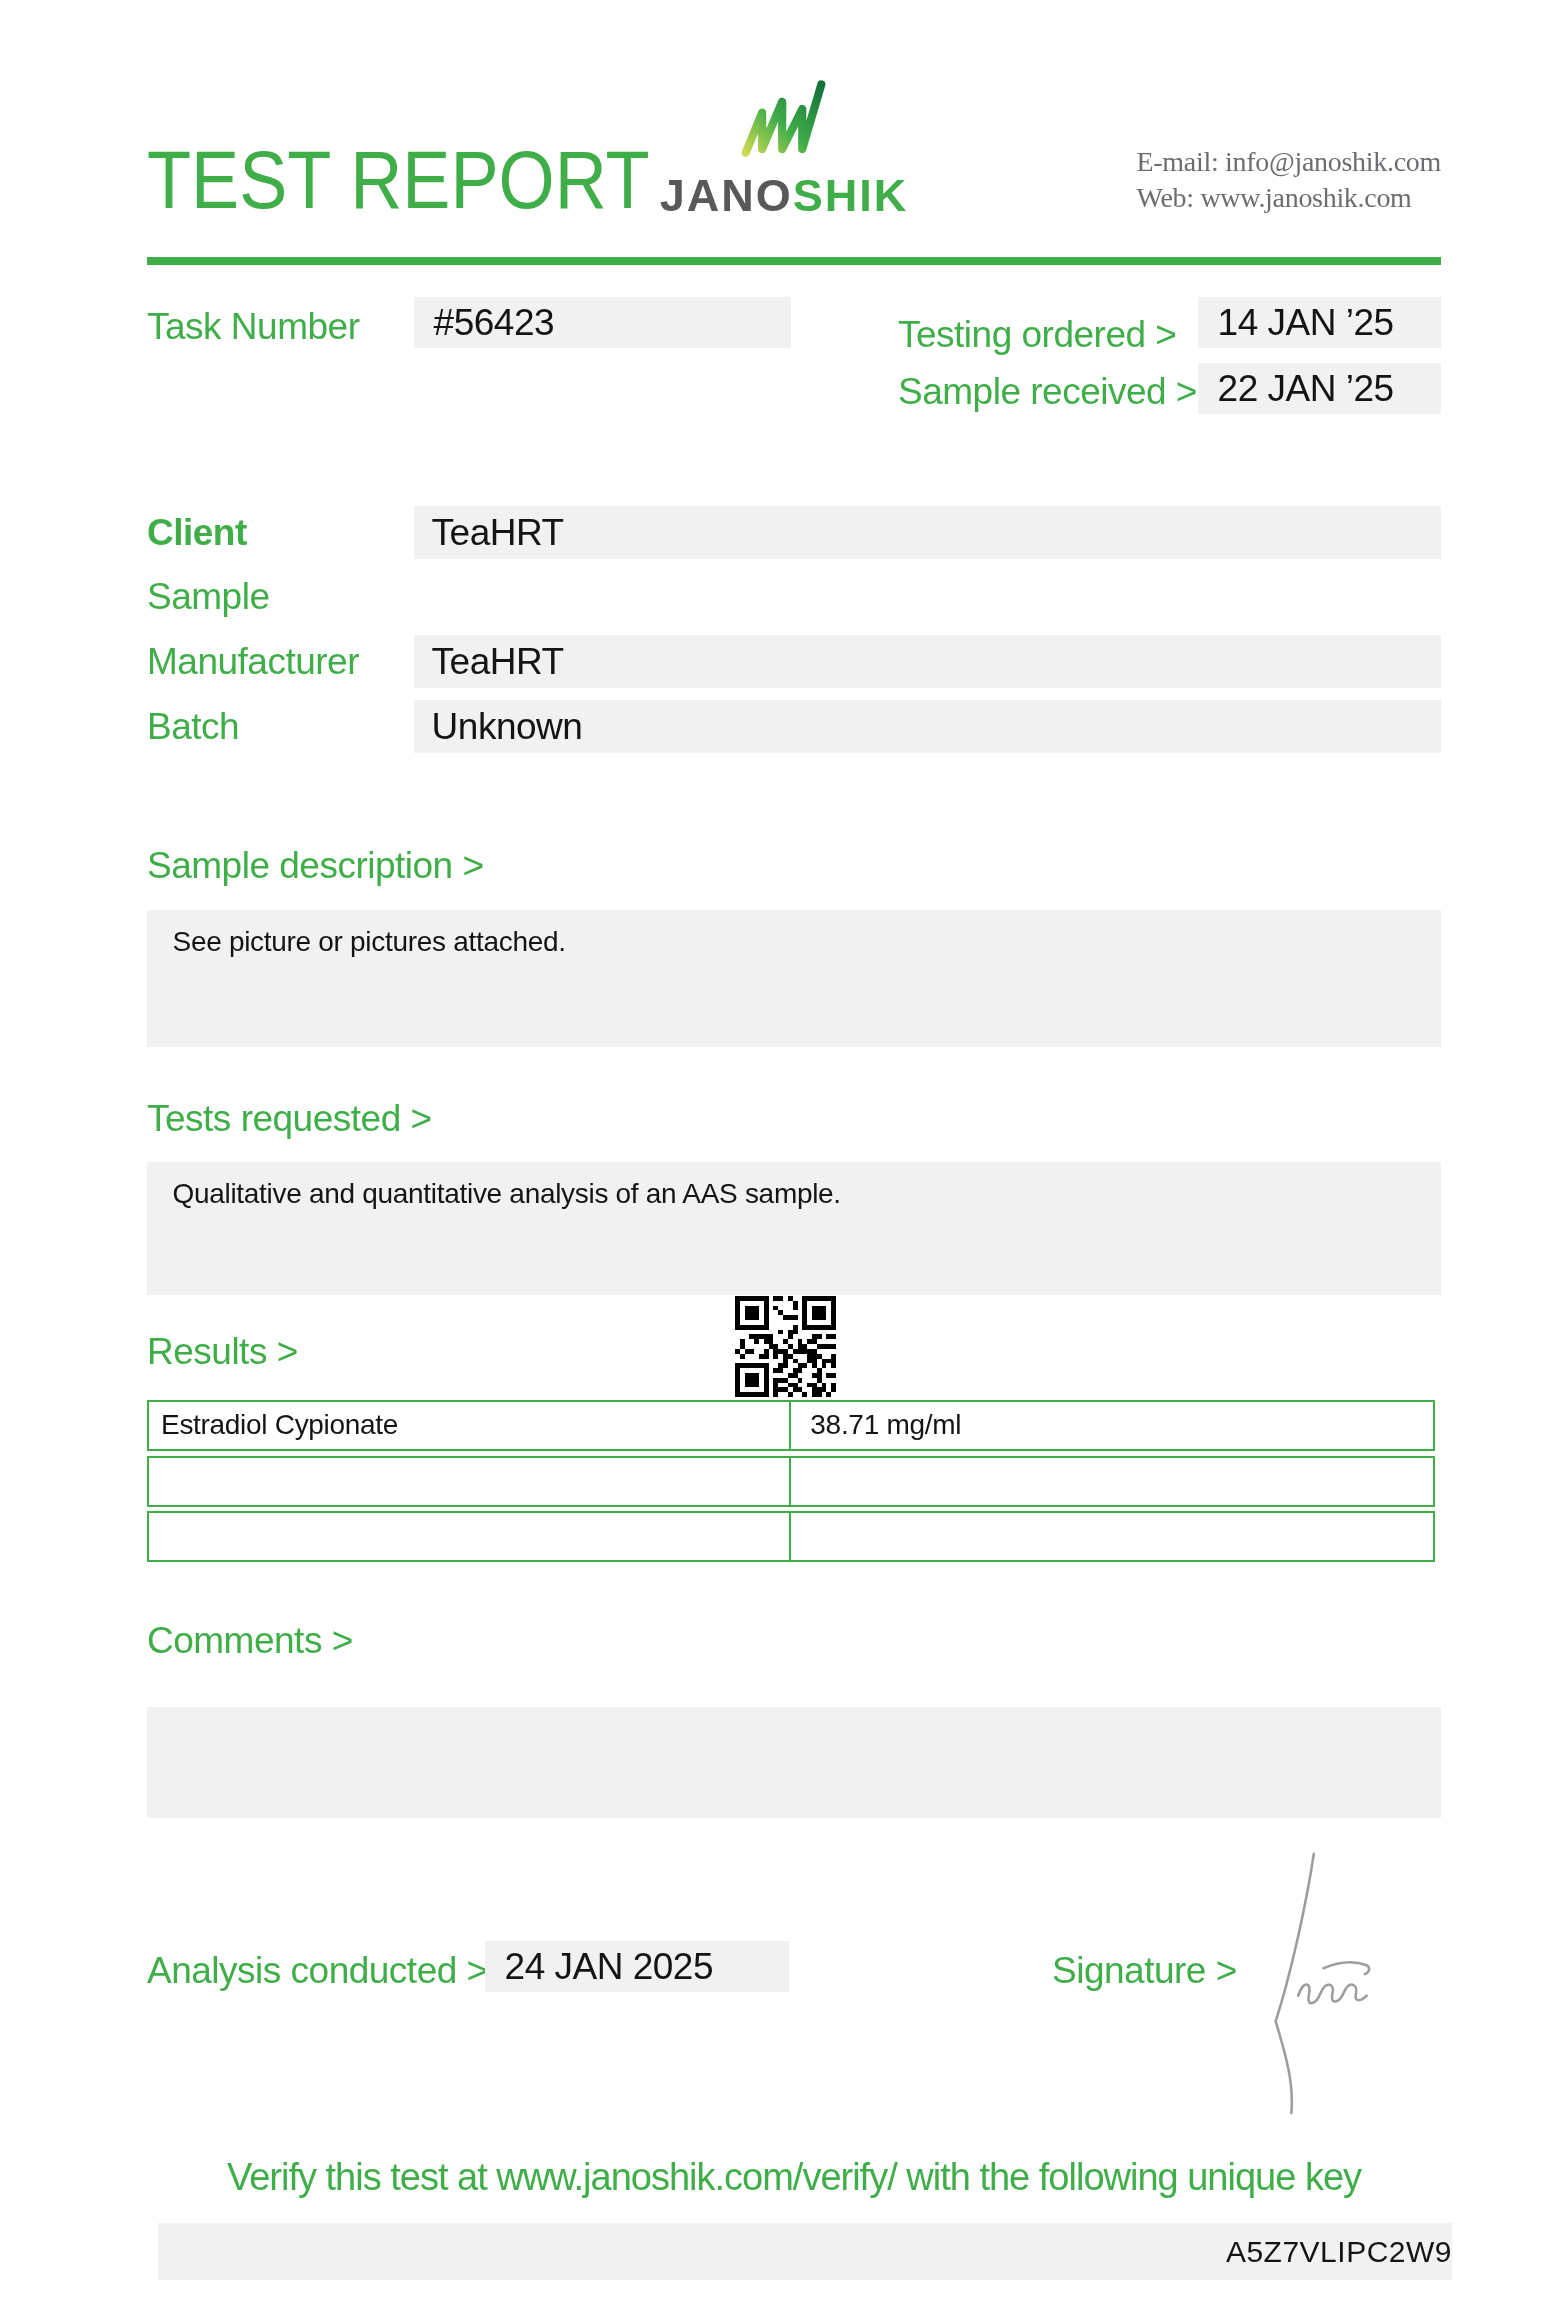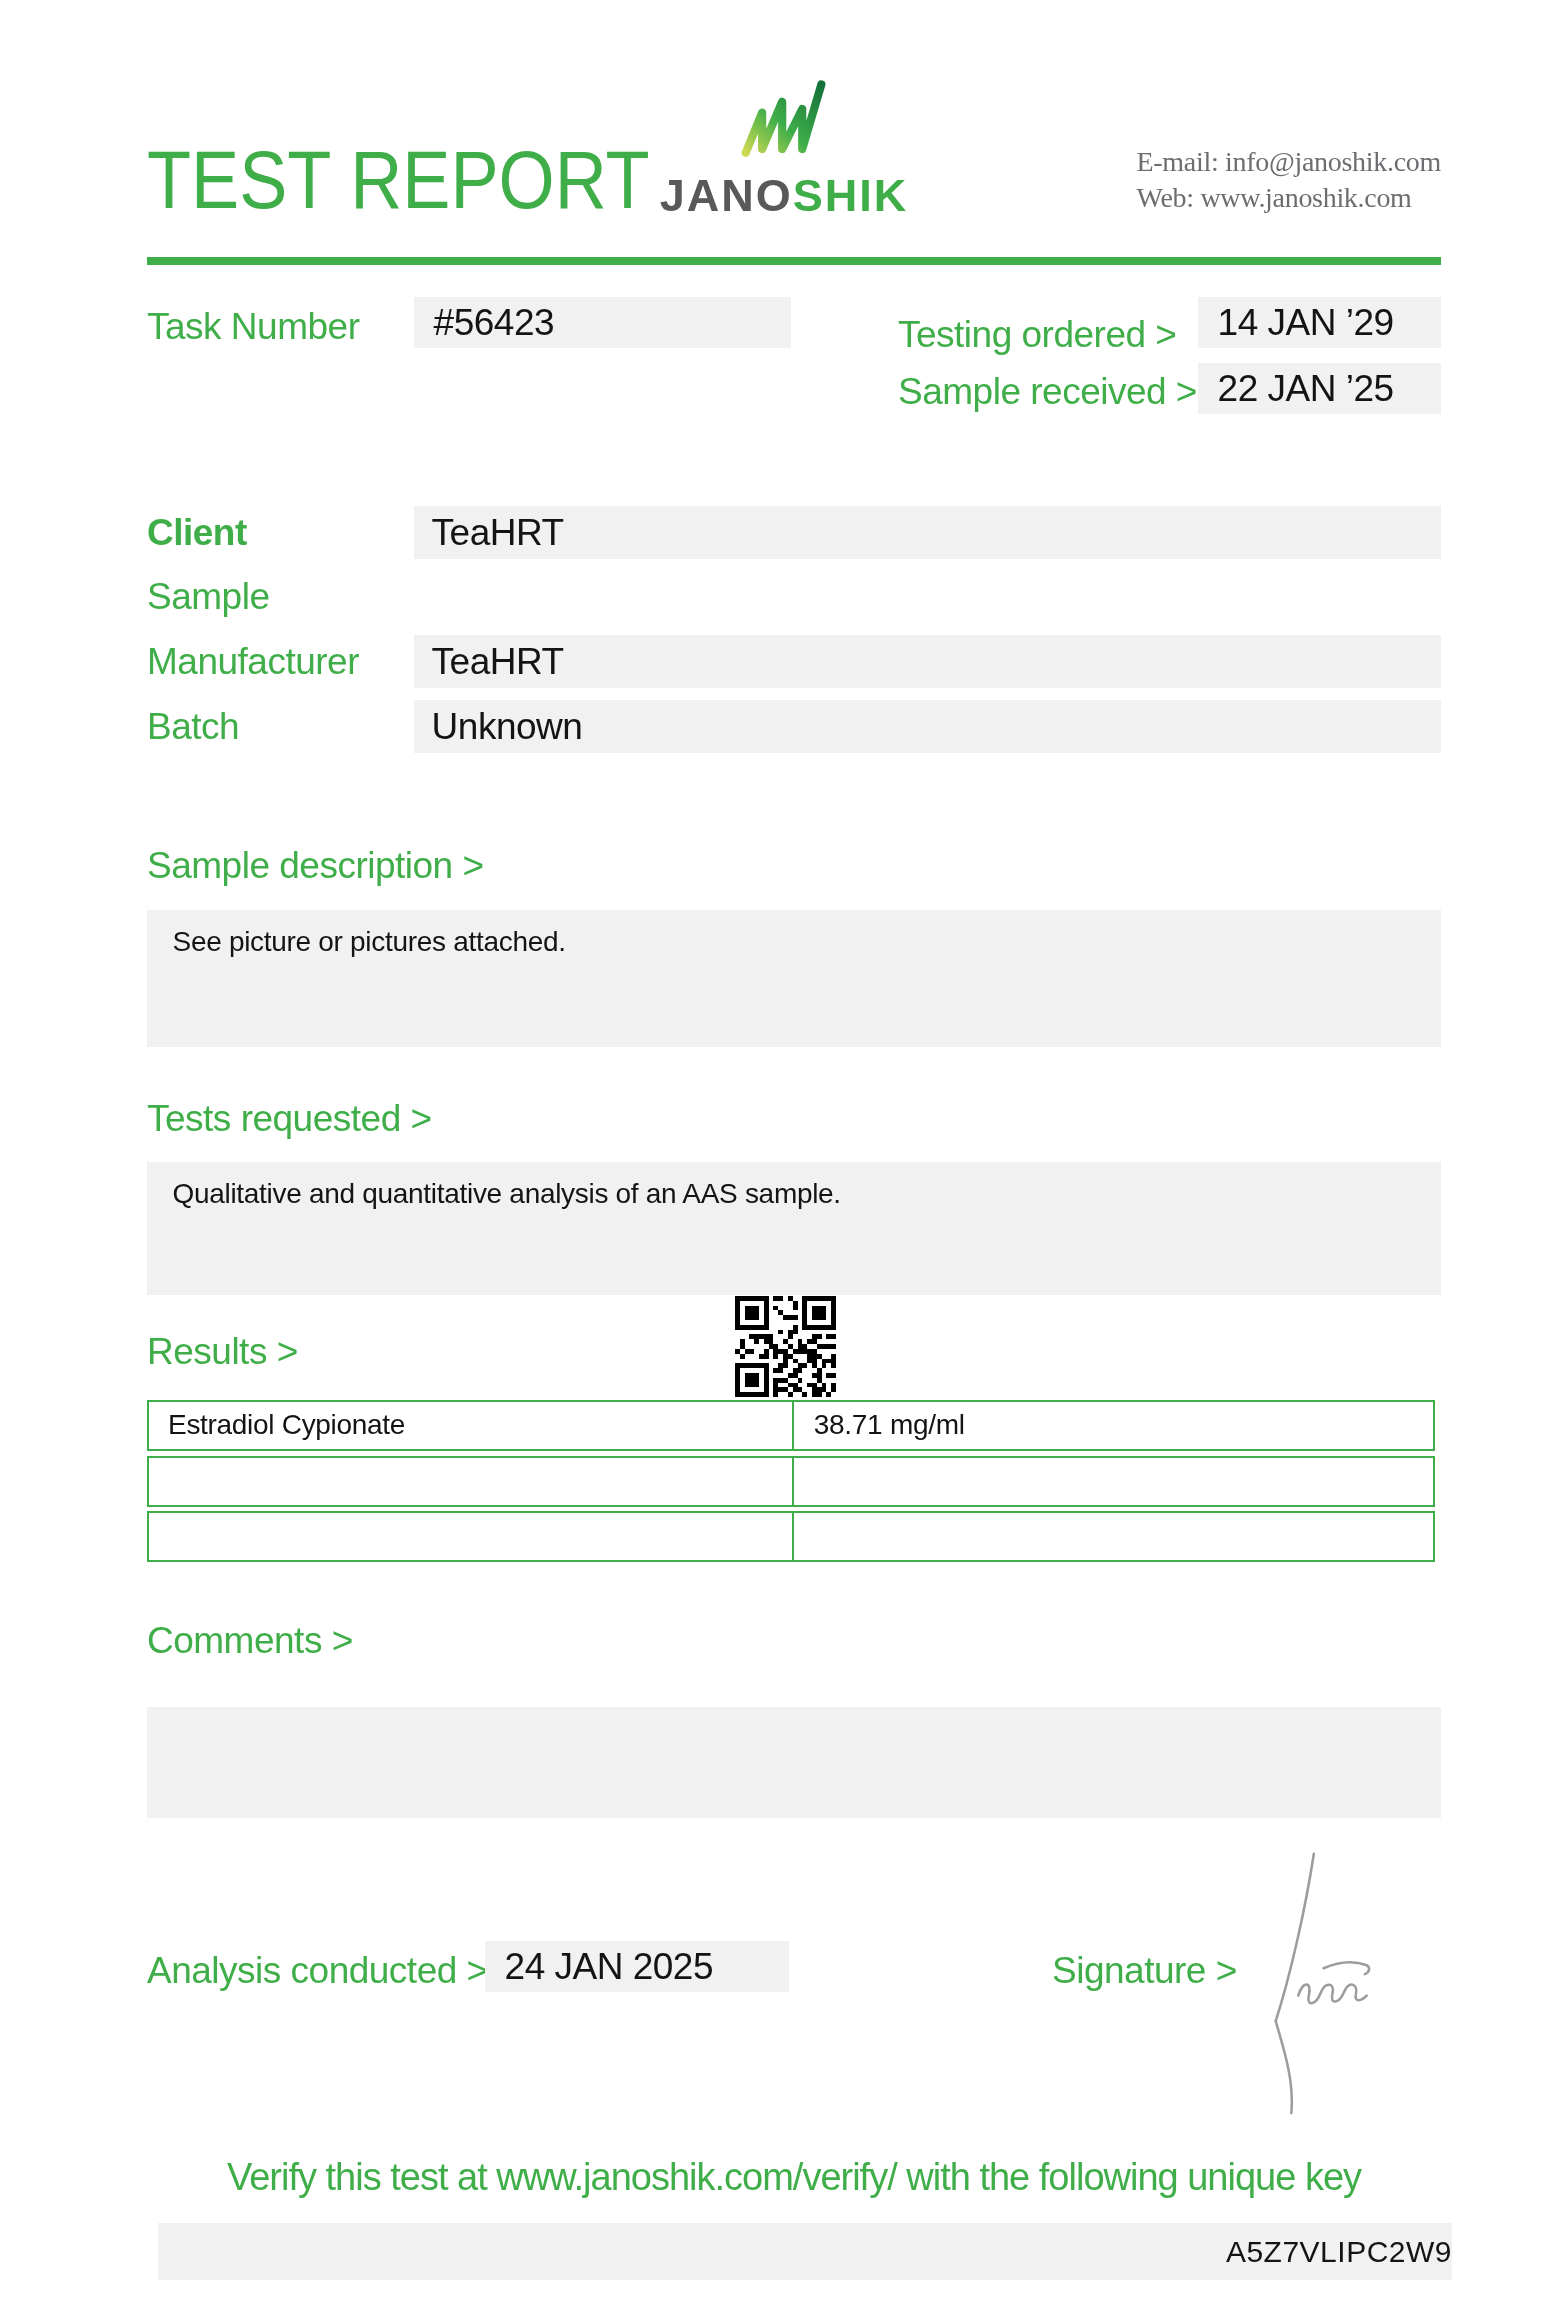--- a/index.html
+++ b/index.html
@@ -22,21 +22,21 @@
   .logo-green{color:var(--green);}
   .contact{font-size:28px;color:var(--ctgray);text-align:left;line-height:36px;letter-spacing:-0.3px;font-family:Liberation Serif, serif;}
   .rule{background:var(--green);}
   .vbox{line-height:53px;}
   .vbox .val{padding-left:17.6px;}
   .mbox{line-height:51px;}
   .mbox .val{padding-left:19.6px;}
   .free-text{padding:15.7px 0 0 25.5px;}
   .tbl-row{position:absolute;left:147px;width:1288px;height:47px;display:flex;}
   .tbl-cell{border:2.9px solid var(--green);height:47px;line-height:45px;background:#fff;}
-  .tbl-cell.c1{width:631px;padding-left:19px;}
+  .tbl-cell.c1{width:631px;padding-left:12px;}
   .tbl-cell.c2{width:625px;padding-left:19.6px;margin-left:-2.9px;}
   .verify{font-size:38px;color:var(--green);letter-spacing:-1px;white-space:nowrap;text-align:center;}
   .keybox{line-height:57px;text-align:right;margin-left:11px;}
   .keytext{font-size:30px;letter-spacing:0.5px;color:#141414;}
 </style>
 </head>
 <body>
 
 <div class="page">
 
@@ -65,21 +65,21 @@
 
   <div class="abs rule" style="left:147px;top:257px;width:1294px;height:7.8px;"></div>
 
   <div class="abs hdg" style="left:147px;top:306px;">Task Number</div>
   <div class="abs box mbox" style="left:414px;top:297px;width:377px;height:51px;">
     <span class="val">#56423</span>
   </div>
 
   <div class="abs hdg" style="left:898px;top:314px;">Testing ordered &gt;</div>
   <div class="abs box mbox" style="left:1198px;top:297px;width:243px;height:51px;">
-    <span class="val">14 JAN ’29</span>
+    <span class="val">14 JAN ’25</span>
   </div>
 
   <div class="abs hdg" style="left:898px;top:371px;">Sample received &gt;</div>
   <div class="abs box mbox" style="left:1198px;top:363px;width:243px;height:51px;">
     <span class="val">22 JAN ’25</span>
   </div>
 
   <div class="abs hdg" style="left:147px;top:506px;line-height:53px;font-weight:bold;">Client</div>
   <div class="abs box vbox" style="left:414px;top:506px;width:1027px;height:53px;">
     <span class="val">TeaHRT</span>

